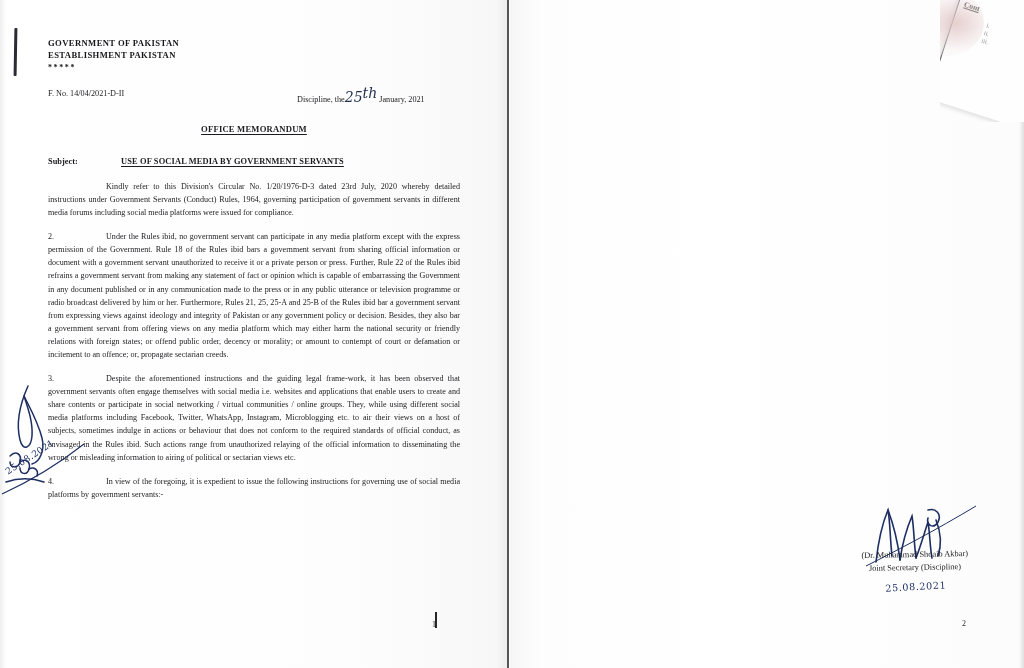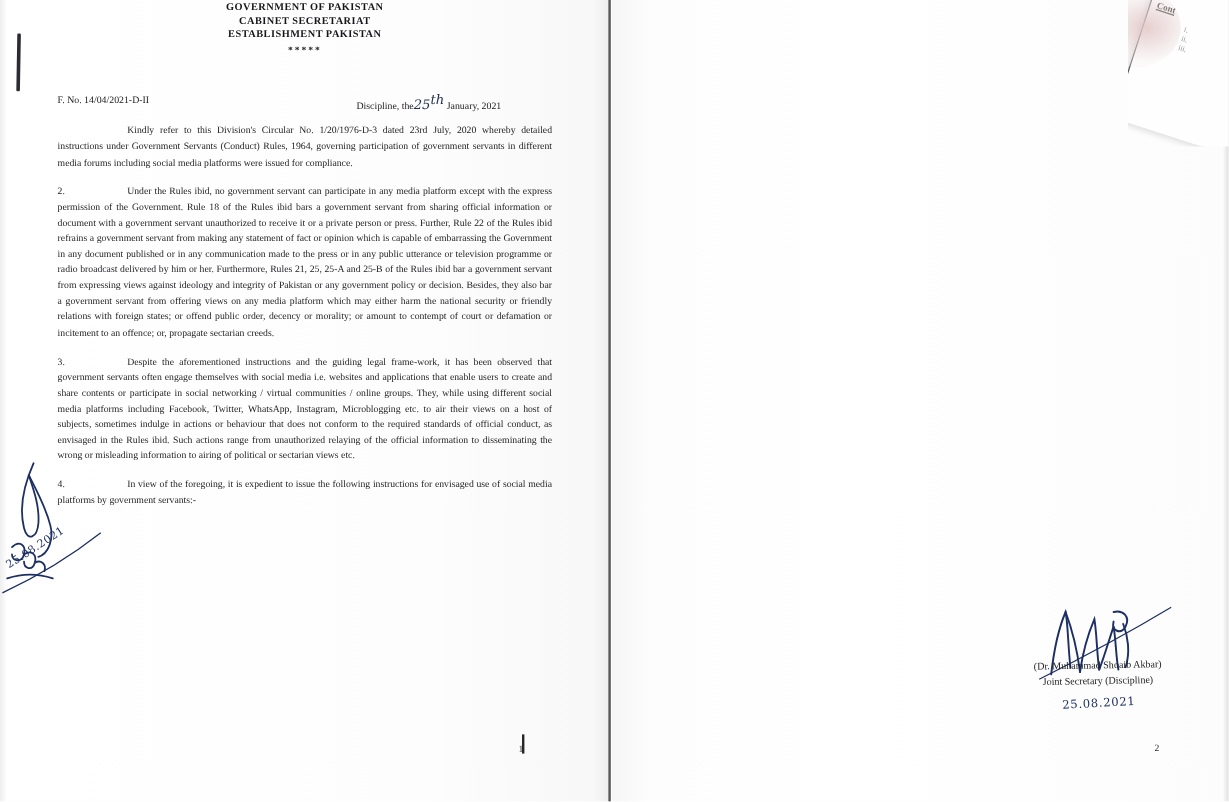--- a/index.html
+++ b/index.html
@@ -57,41 +57,42 @@
     position: absolute;
     left: 48px;
     top: 0;
     width: 412px;
     font-size: 8.1px;
     line-height: 13.1px;
     text-align: justify;
     color: #1c1c20;
   }
   .hdr {
-    text-align: center;
+    text-align: left;
     font-weight: bold;
     letter-spacing: .4px;
     font-size: 8.6px;
     line-height: 11.6px;
+    margin-top: 38px;
     color: #16161a;
   }
   .hdr .stars { letter-spacing: 1.6px; font-size: 8px; display:block; margin-top:1px;}
   .fno-row {
     position: relative;
-    margin-top: 30px;
+    margin-top: 13px;
     height: 14px;
     font-size: 8.2px;
   }
   .fno { position: absolute; left: 0; top: 0; }
   .place { position: absolute; left: 249px; top: 0; white-space: nowrap; }
   .place .hand {
     font-family: "DejaVu Serif", serif;
     font-style: italic;
     color: #23314f;
-    font-size: 11px;
+    font-size: 14px;
   }
   .place sup { font-size: 5.6px; }
 
   .omemo {
     text-align: center;
     font-weight: bold;
     margin-top: 22px;
     font-size: 8.6px;
     letter-spacing: .2px;
   }
@@ -274,49 +275,53 @@
 
   <div class="page page-left">
     <div class="edge-left"></div>
 
     <div class="margin-bar"></div>
 
     <div class="lp">
 
       <div class="hdr">
         <div>GOVERNMENT OF PAKISTAN</div>
-        <div>CABINET SECRETARIAT</div>
         <div>ESTABLISHMENT PAKISTAN</div>
         <span class="stars">*****</span>
       </div>
 
       <div class="fno-row">
         <span class="fno">F. No. 14/04/2021-D-II</span>
         <span class="place"><span>Discipline, the</span><span class="hand">25</span><sup class="hand">th</sup> <span>January, 2021</span></span>
       </div>
 
-
+      <div class="omemo"><span>OFFICE MEMORANDUM</span></div>
+
+      <div class="subj-row">
+        <span class="subj-lbl">Subject:</span>
+        <span class="subj-val">USE OF SOCIAL MEDIA BY GOVERNMENT SERVANTS</span>
+      </div>
 
       <div class="para first">
         <p><span class="lead"></span><span>Kindly refer to this Division's Circular No. 1/20/1976-D-3 dated 23rd July, 2020 whereby detailed instructions under Government Servants (Conduct) Rules, 1964, governing participation of government servants in different media forums including social media platforms were issued for compliance.</span></p>
       </div>
 
       <div class="para numbered">
         <span class="num">2.</span>
         <p><span class="lead"></span><span>Under the Rules ibid, no government servant can participate in any media platform except with the express permission of the Government. Rule 18 of the Rules ibid bars a government servant from sharing official information or document with a government servant unauthorized to receive it or a private person or press. Further, Rule 22 of the Rules ibid refrains a government servant from making any statement of fact or opinion which is capable of embarrassing the Government in any document published or in any communication made to the press or in any public utterance or television programme or radio broadcast delivered by him or her. Furthermore, Rules 21, 25, 25-A and 25-B of the Rules ibid bar a government servant from expressing views against ideology and integrity of Pakistan or any government policy or decision. Besides, they also bar a government servant from offering views on any media platform which may either harm the national security or friendly relations with foreign states; or offend public order, decency or morality; or amount to contempt of court or defamation or incitement to an offence; or, propagate sectarian creeds.</span></p>
       </div>
 
       <div class="para numbered">
         <span class="num">3.</span>
         <p><span class="lead"></span><span>Despite the aforementioned instructions and the guiding legal frame-work, it has been observed that government servants often engage themselves with social media i.e. websites and applications that enable users to create and share contents or participate in social networking / virtual communities / online groups. They, while using different social media platforms including Facebook, Twitter, WhatsApp, Instagram, Microblogging etc. to air their views on a host of subjects, sometimes indulge in actions or behaviour that does not conform to the required standards of official conduct, as envisaged in the Rules ibid. Such actions range from unauthorized relaying of the official information to disseminating the wrong or misleading information to airing of political or sectarian views etc.</span></p>
       </div>
 
       <div class="para numbered">
         <span class="num">4.</span>
-        <p><span class="lead"></span><span>In view of the foregoing, it is expedient to issue the following instructions for envisaged use of social media platforms by government servants:-</span></p>
+        <p><span class="lead"></span><span>In view of the foregoing, it is expedient to issue the following instructions for governing use of social media platforms by government servants:-</span></p>
       </div>
 
     </div>
 
     <div class="ink sig-left">
       <svg width="96" height="140" viewBox="0 0 96 140">
         <g fill="none" stroke="#1d2f63" stroke-width="1.5" stroke-linecap="round">
           <path d="M30 8 C22 26, 18 46, 22 62 C25 74, 33 70, 34 58 C35 44, 30 30, 26 18"></path>
           <path d="M26 18 C32 30, 40 44, 44 60 C47 72, 42 84, 34 86"></path>
           <path d="M12 78 C18 72, 24 76, 22 84 C20 91, 12 90, 12 84"></path>

